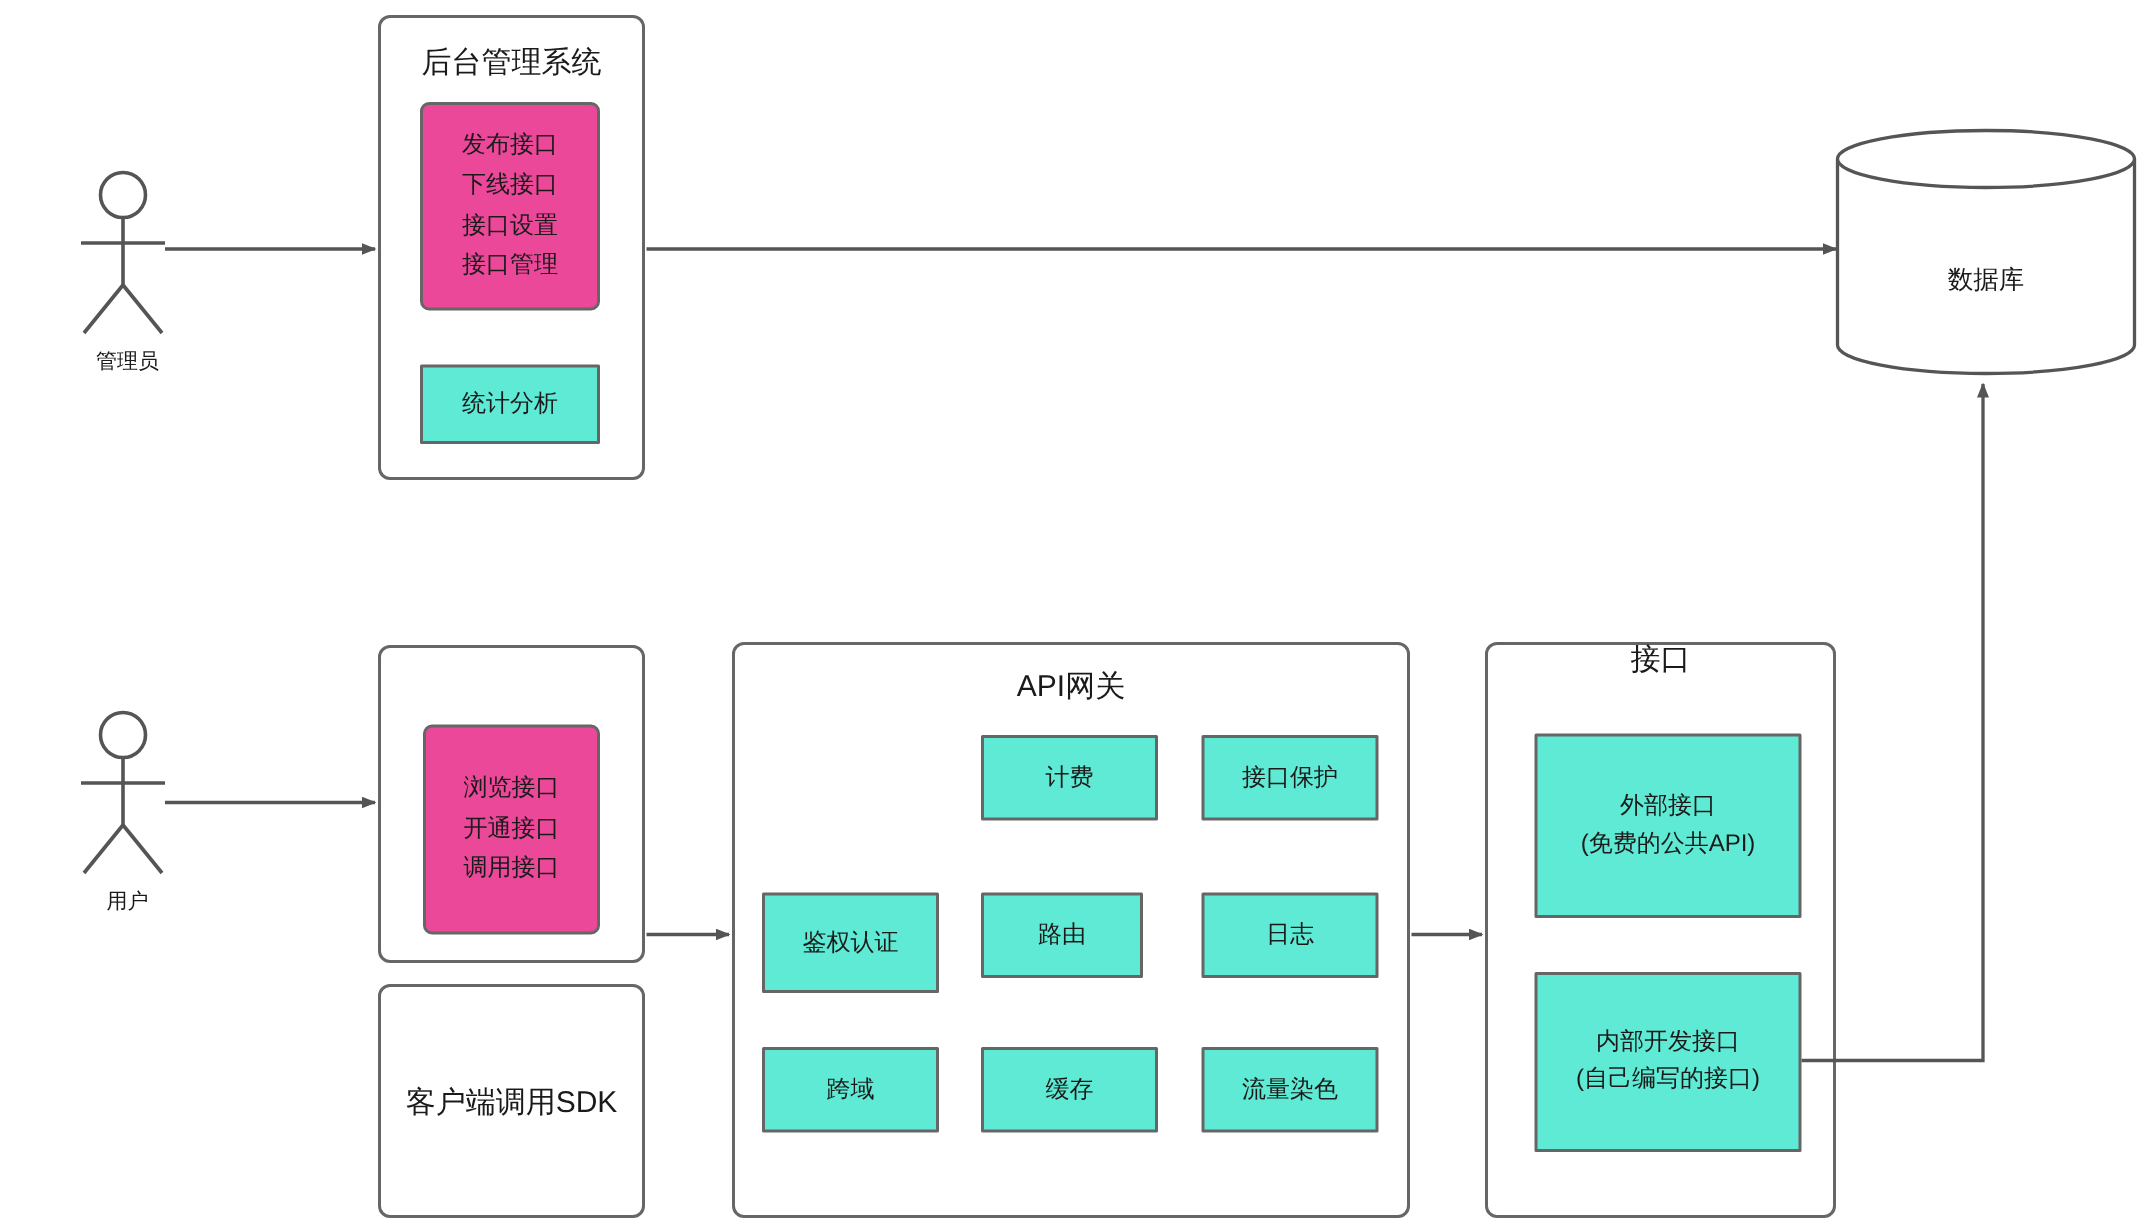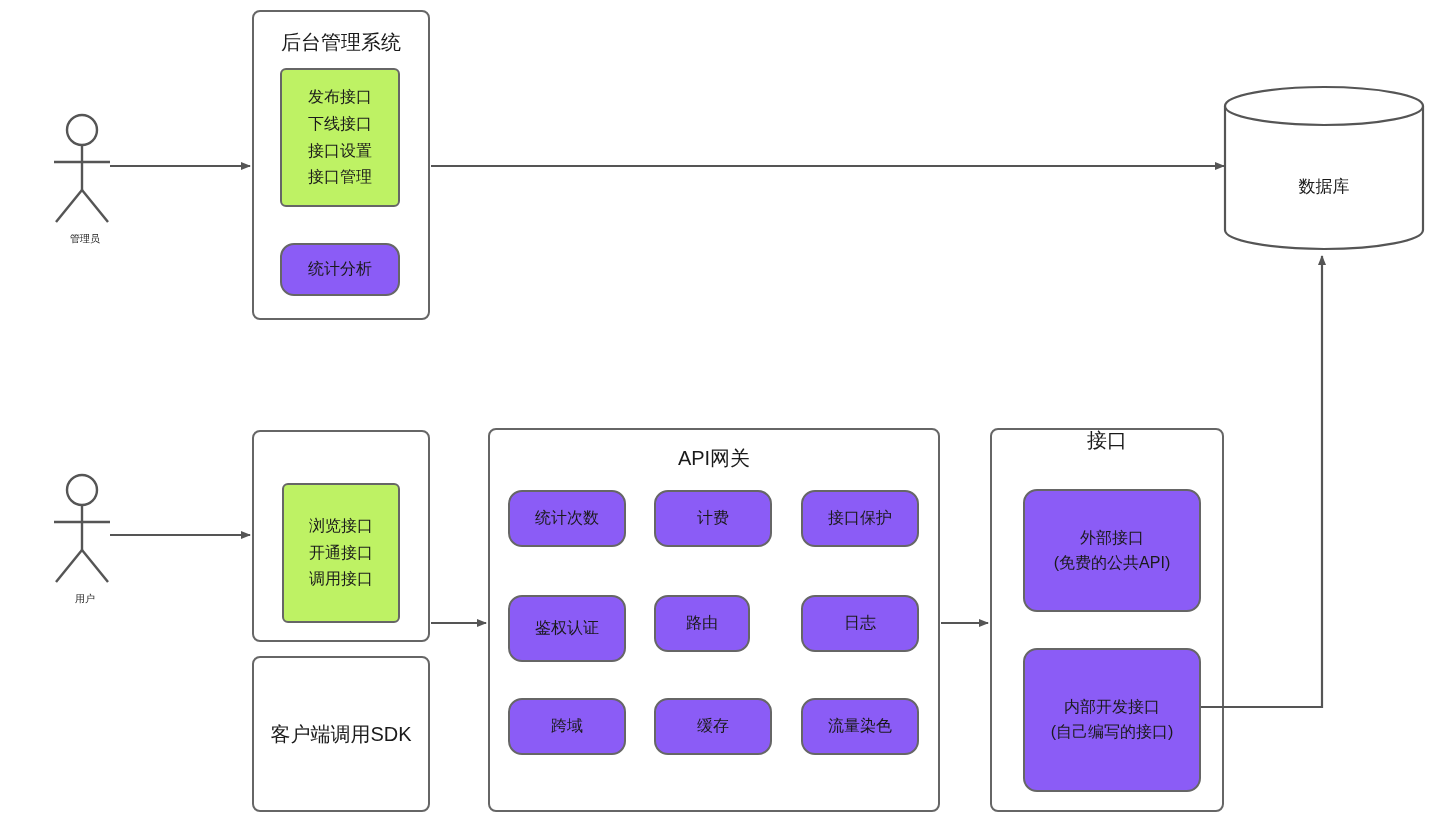--- a/index.html
+++ b/index.html
@@ -33,59 +33,59 @@
     text-align: center;
     font-size: 20px;
     color: #1a1a1a;
     line-height: 1;
     white-space: nowrap;
   }
   .cell {
     position: absolute;
     box-sizing: border-box;
     border: 2px solid #666666;
-    border-radius: 14px;
-    background: #8b5cf6;
+    border-radius: 1px;
+    background: #5eead4;
     display: flex;
     align-items: center;
     justify-content: center;
     font-size: 16px;
     color: #1a1a1a;
     text-align: center;
   }
   .cell.two-line {
     flex-direction: column;
     line-height: 1.55;
   }
   .list-box {
     position: absolute;
     box-sizing: border-box;
     border: 2px solid #666666;
     border-radius: 6px;
-    background: #bef264;
+    background: #ec4899;
     display: flex;
     flex-direction: column;
     align-items: center;
     justify-content: center;
   }
   .list-box .line {
     font-size: 16px;
     color: #1a1a1a;
     line-height: 1.68;
     white-space: nowrap;
   }
   .actor {
     position: absolute;
   }
   .actor-label {
     position: absolute;
     left: 0;
     right: 0;
     text-align: center;
-    font-size: 10px;
+    font-size: 14px;
     color: #1a1a1a;
     white-space: nowrap;
   }
   svg.overlay {
     position: absolute;
     left: 0;
     top: 0;
     width: 1437px;
     height: 821px;
     pointer-events: none;
@@ -157,38 +157,37 @@
     <div class="line">调用接口</div>
   </div>
 
   <div class="box" style="left:252px; top:656px; width:178px; height:156px; display:flex; align-items:center; justify-content:center;">
     <span style="font-size:20px;">客户端调用SDK</span>
   </div>
 
   <div class="box" style="left:488px; top:428px; width:452px; height:384px;">
     <div class="box-title" style="top:18px;">API网关</div>
   </div>
-  <div class="cell" style="left:508px; top:490px; width:118px; height:57px;">统计次数</div>
   <div class="cell" style="left:654px; top:490px; width:118px; height:57px;">计费</div>
   <div class="cell" style="left:801px; top:490px; width:118px; height:57px;">接口保护</div>
   <div class="cell" style="left:508px; top:595px; width:118px; height:67px;">鉴权认证</div>
-  <div class="cell" style="left:654px; top:595px; width:96px; height:57px;font-family:Liberation Mono, monospace;">路由</div>
+  <div class="cell" style="left:654px; top:595px; width:108px; height:57px;font-family:Liberation Mono, monospace;">路由</div>
   <div class="cell" style="left:801px; top:595px; width:118px; height:57px;">日志</div>
   <div class="cell" style="left:508px; top:698px; width:118px; height:57px;">跨域</div>
   <div class="cell" style="left:654px; top:698px; width:118px; height:57px;">缓存</div>
   <div class="cell" style="left:801px; top:698px; width:118px; height:57px;">流量染色</div>
 
   <div class="box" style="left:990px; top:428px; width:234px; height:384px;">
     <div class="box-title" style="top:0;">接口</div>
   </div>
   <div class="cell two-line" style="left:1023px; top:489px; width:178px; height:123px;">
     <span>外部接口</span>
     <span>(免费的公共API)</span>
   </div>
-  <div class="cell two-line" style="left:1023px; top:648px; width:178px; height:144px;">
+  <div class="cell two-line" style="left:1023px; top:648px; width:178px; height:120px;">
     <span>内部开发接口</span>
     <span>(自己编写的接口)</span>
   </div>
 
   <svg class="overlay">
     <defs>
       <marker id="arrow" markerWidth="10" markerHeight="8" refX="9" refY="4" orient="auto" markerUnits="userSpaceOnUse">
         <path d="M0,0 L10,4 L0,8 z" fill="#555555"></path>
       </marker>
     </defs>

